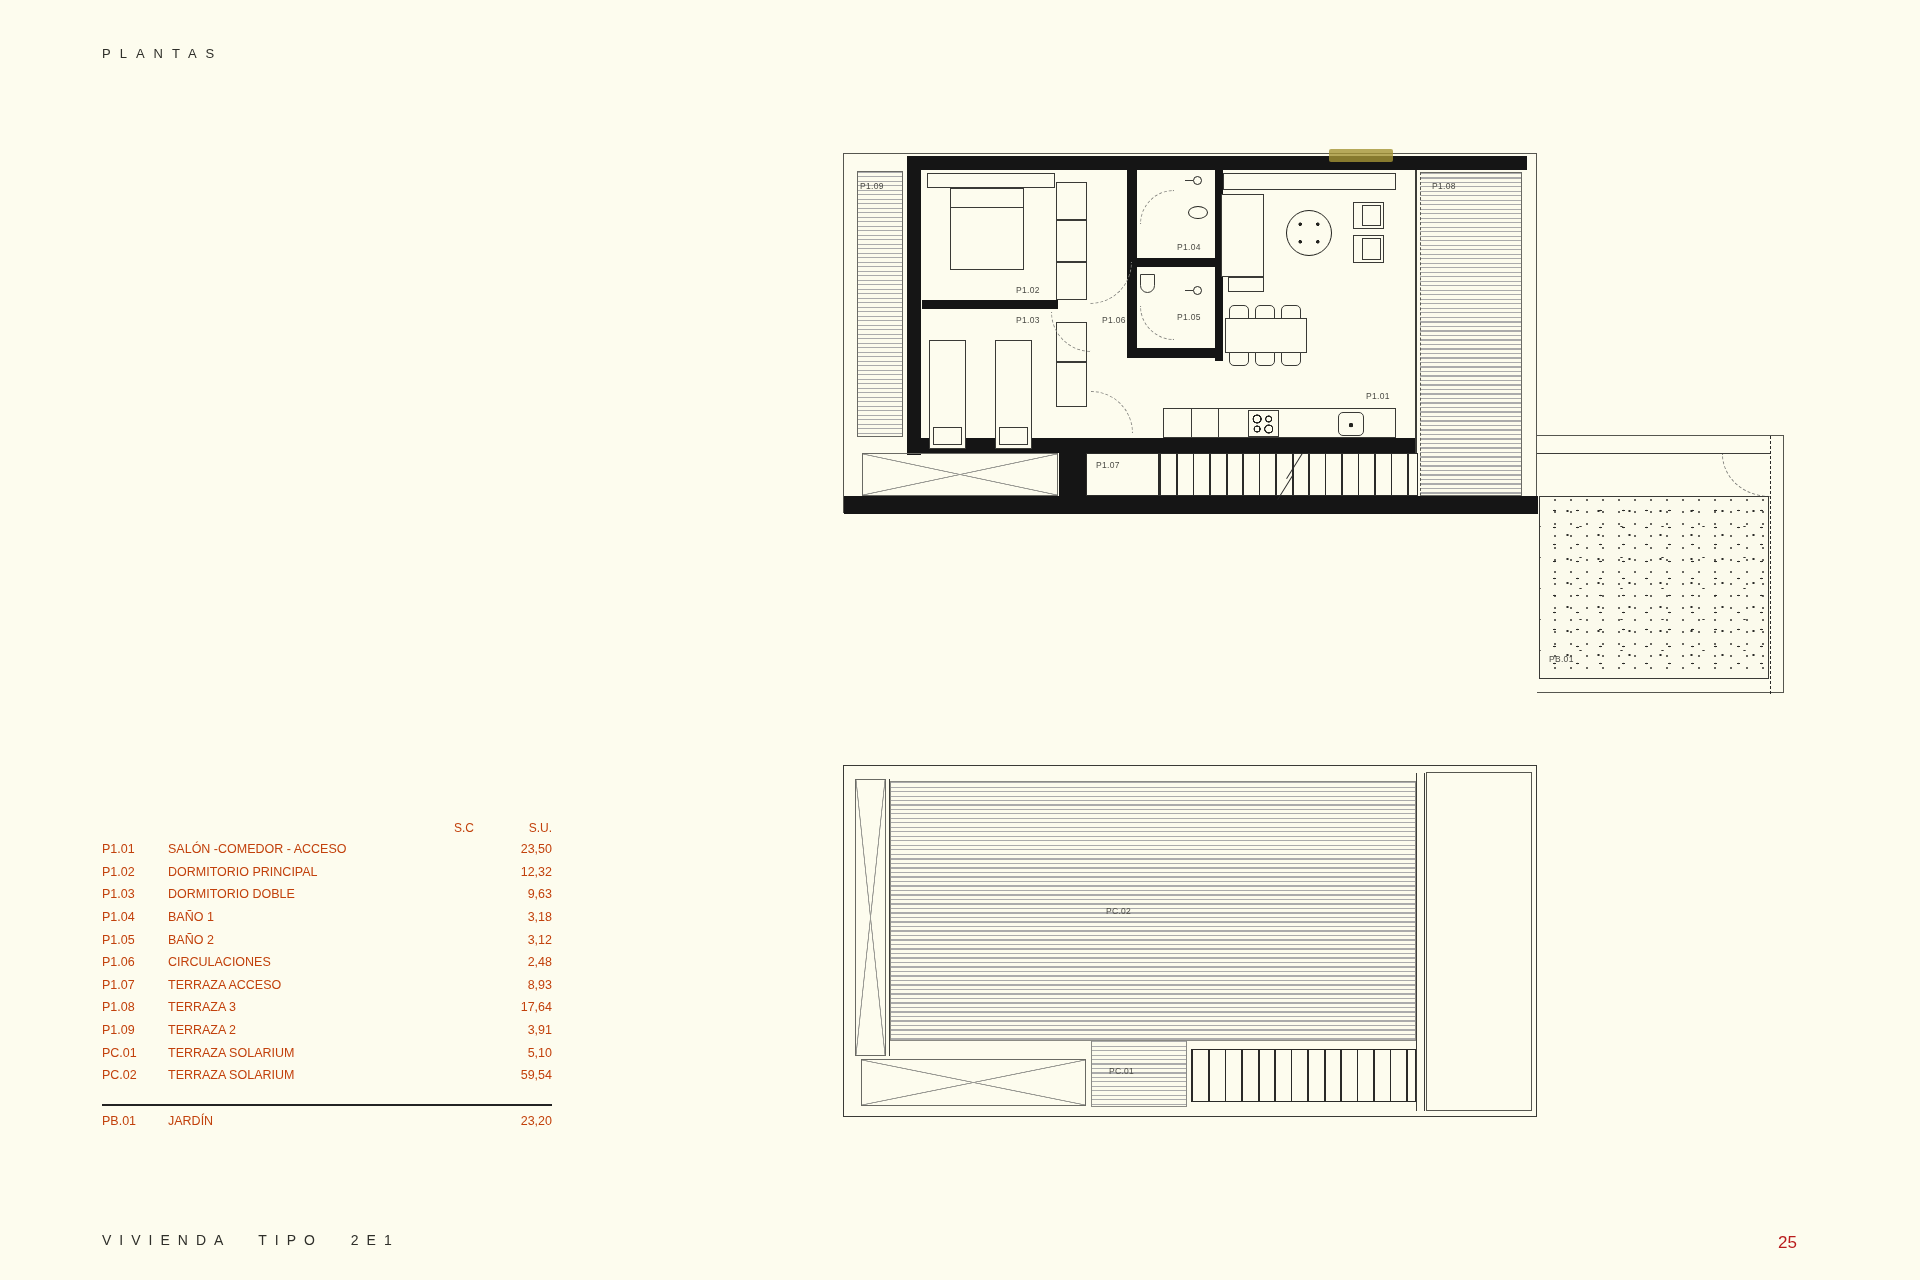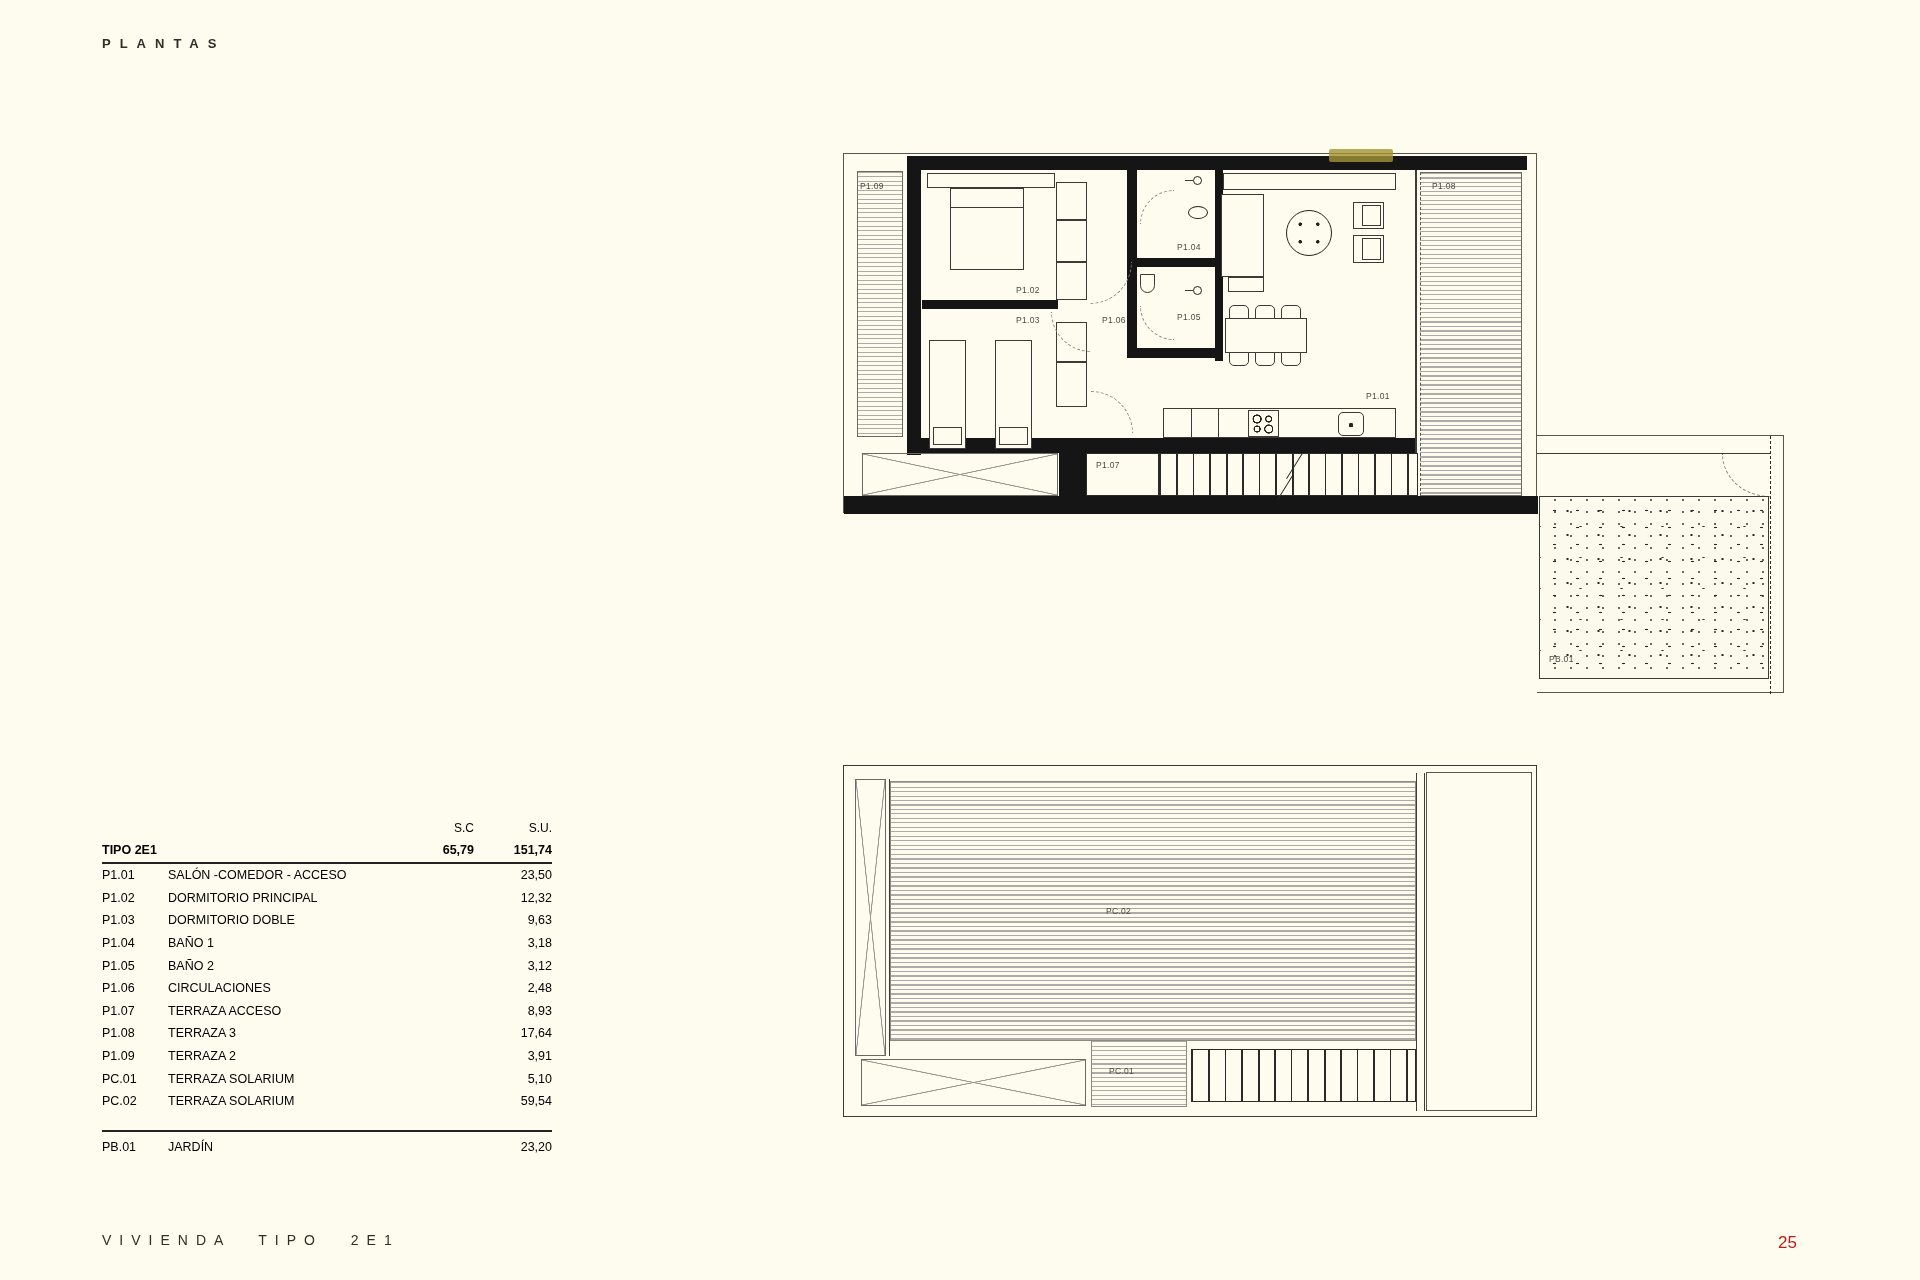--- a/index.html
+++ b/index.html
@@ -1,27 +1,27 @@
 <!DOCTYPE html>
 <html><head>
 <meta charset="utf-8">
 <style>
   html,body{margin:0;padding:0}
   #page{position:relative;width:1920px;height:1280px;background:#fdfcee;overflow:hidden;
         font-family:"Liberation Sans",sans-serif;color:#2e2e2a}
 
   
-  .doc-title{position:absolute;left:102px;top:36px;font-size:13px;font-weight:bold;
+  .doc-title{position:absolute;left:102px;top:46px;font-size:13px;font-weight:normal;
              letter-spacing:9px;color:#2f2f2a}
   .doc-footer{position:absolute;left:102px;top:1232px;font-size:14px;letter-spacing:8px;
               word-spacing:16px;color:#2f2f2a}
   .page-num{position:absolute;left:1778px;top:1233px;font-size:17px;color:#b91c1c}
 
   
-  #area-table{position:absolute;left:102px;top:818px;width:450px;font-size:12.5px;color:#000000}
+  #area-table{position:absolute;left:102px;top:818px;width:450px;font-size:12.5px;color:#c2410c}
   .t-row{display:grid;grid-template-columns:66px 1fr 70px 78px;height:22.6px;align-items:center}
   .t-row .num{text-align:right}
   .t-head{height:20px;font-size:12px}
   .t-group{font-weight:bold;border-bottom:2px solid #232323;height:24px}
   .t-extra{border-top:2px solid #232323;margin-top:17px;height:26px;padding-top:2px}
 
   
   .abs{position:absolute}
   .wall{position:absolute;background:#151515}
   .ln{position:absolute;background:#3c3c38}
@@ -192,25 +192,20 @@
     <span class="lbl" style="left:265px;top:300px">PC.01</span>
   </div>
 
   <div id="area-table">
     <div class="t-row t-head">
       <span></span>
         <span></span>
       <span class="num">S.C</span>
       <span class="num">S.U.</span>
     </div>
-    <div class="t-row t-group">
-      <span style="grid-column:1/3">TIPO 2E1</span>
-      <span class="num">65,79</span>
-      <span class="num">151,74</span>
-    </div>
 
     <div class="t-row">
       <span>P1.01</span>
       <span>SALÓN -COMEDOR - ACCESO</span>
       <span></span>
         <span class="num">23,50</span>
     </div>
     <div class="t-row">
       <span>P1.02</span>
       <span>DORMITORIO PRINCIPAL</span>

